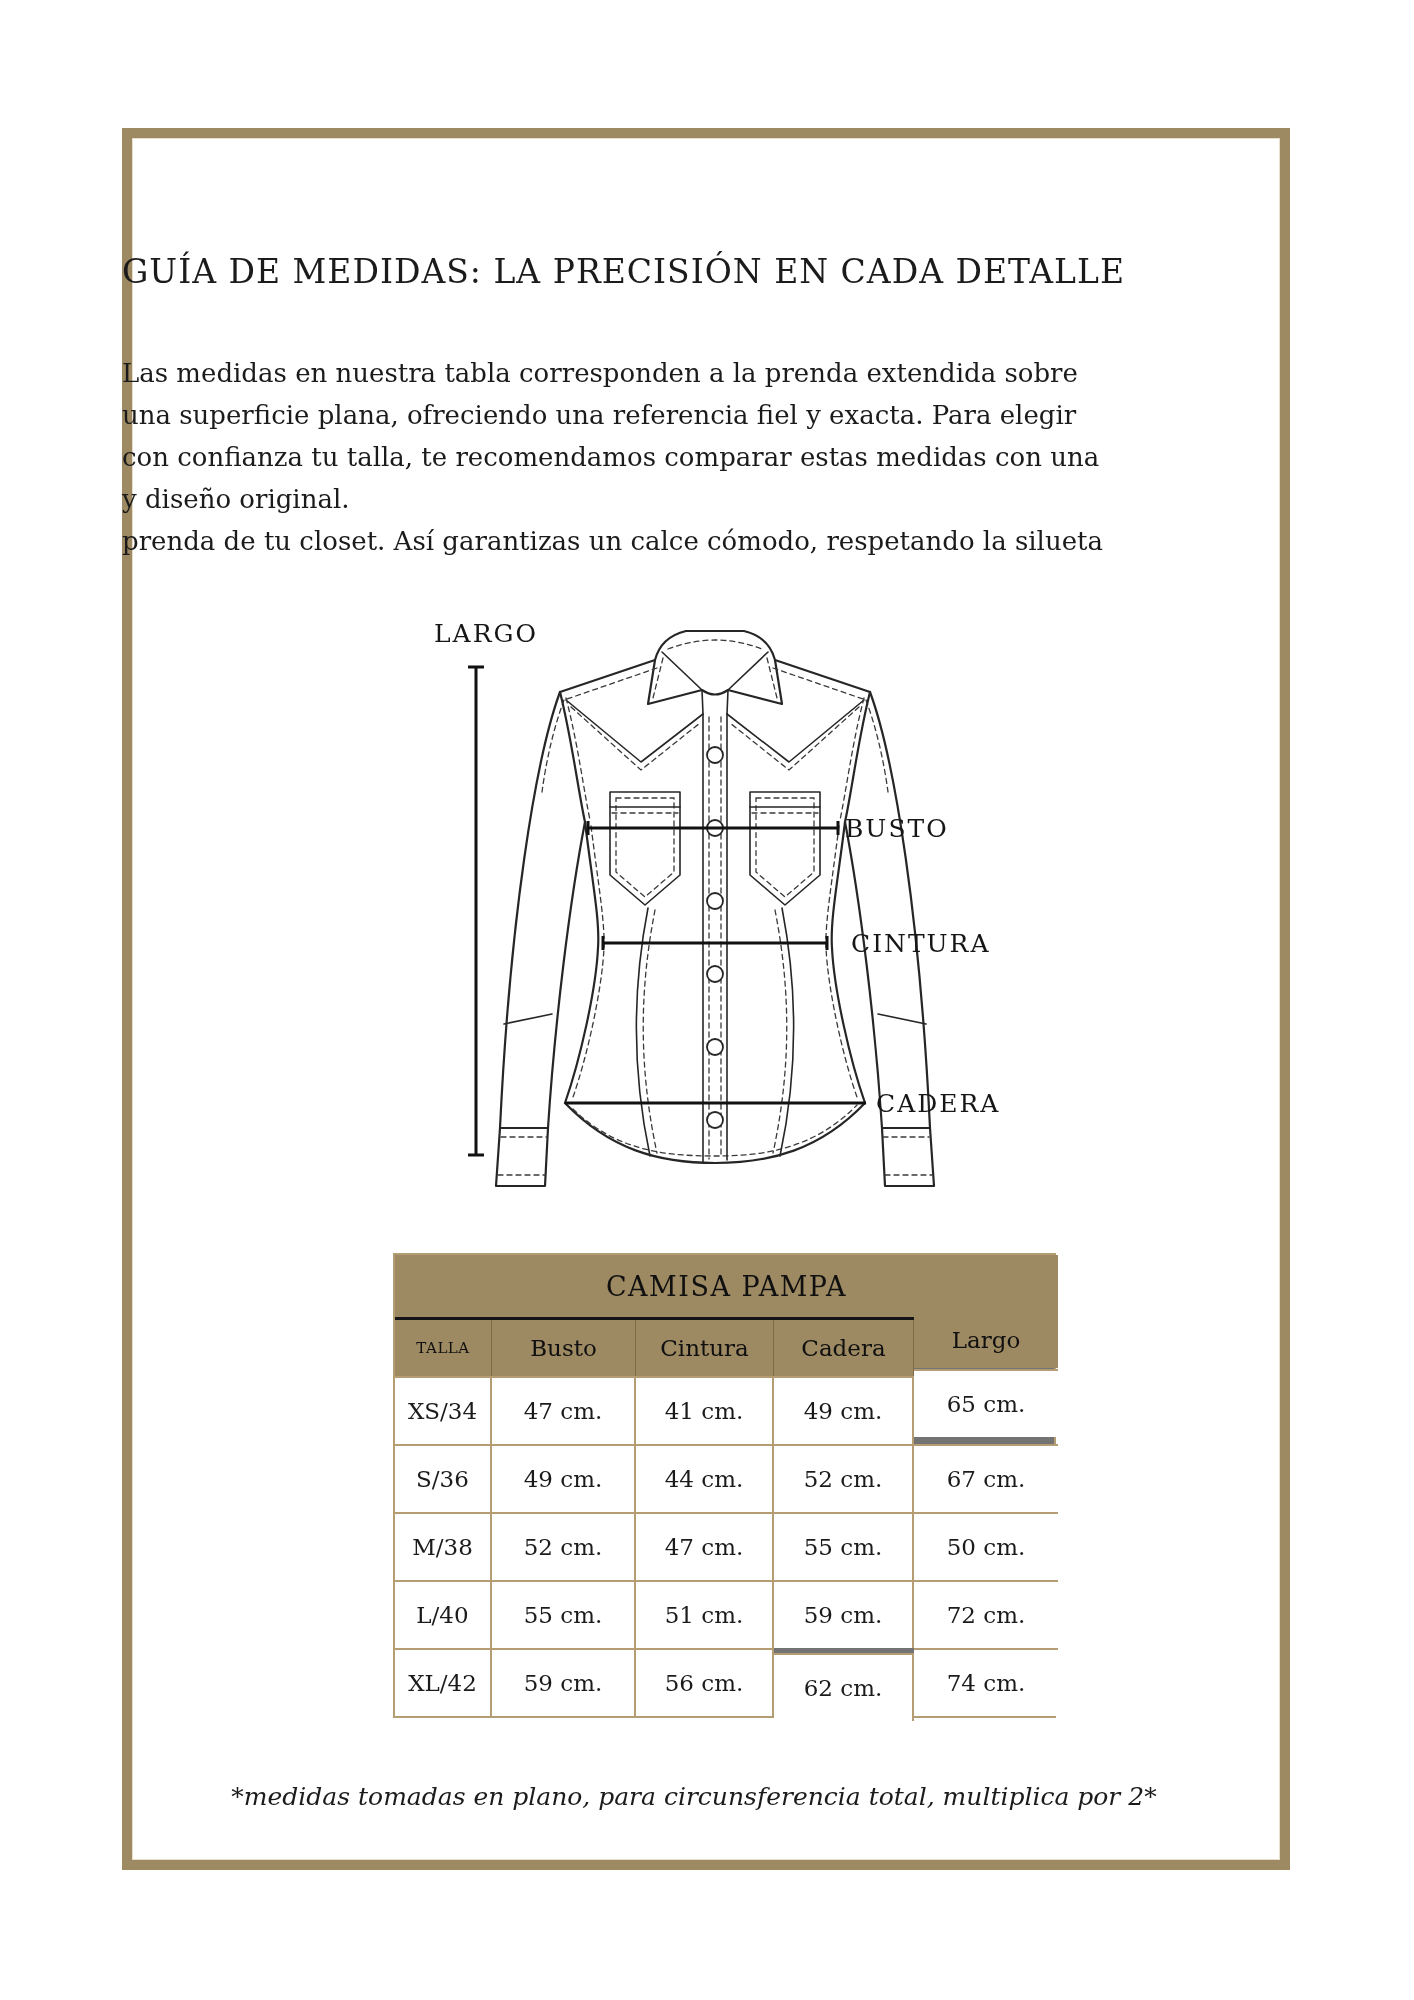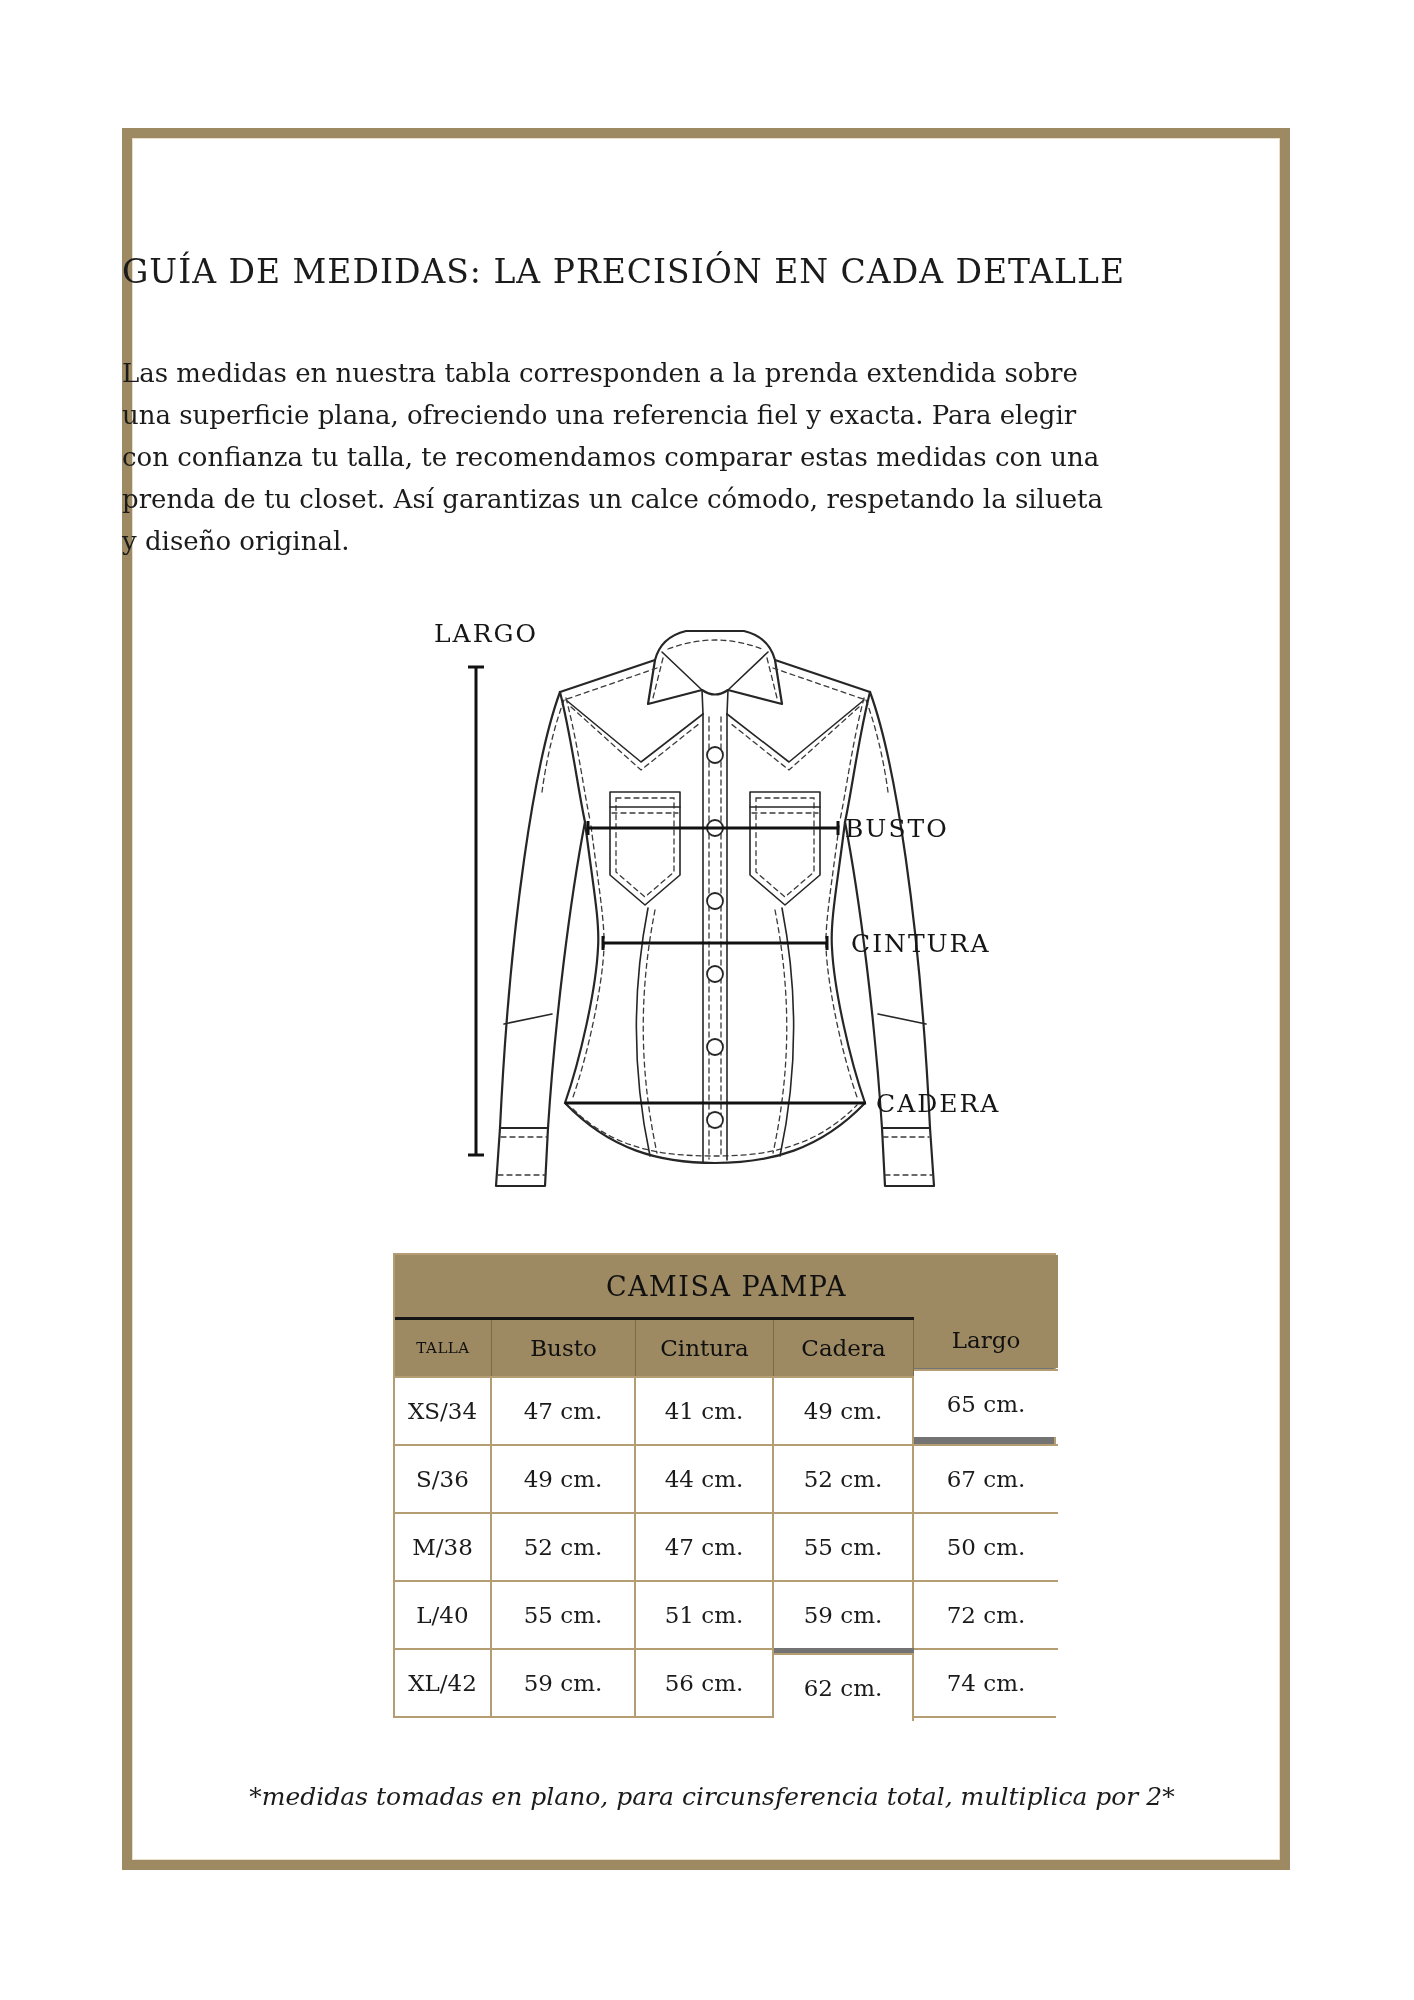--- a/index.html
+++ b/index.html
@@ -49,21 +49,21 @@
   .t-cell{
     height:66px;background:#fff;
     border-right:2px solid var(--grid);border-top:2px solid var(--grid);
     display:flex;align-items:center;justify-content:center;font-size:23px;
   }
   .t-cell.last{border-right:none;}
   .up8{transform:translateY(-8px);}
   .up6{transform:translateY(-7px);}
   .down4{transform:translateY(5px);}
   .footnote{
-    position:absolute;left:128px;top:1782px;width:1168px;margin:0;
+    position:absolute;left:110px;top:1782px;width:1168px;margin:0;
     text-align:center;font-style:italic;font-size:25px;white-space:nowrap;
   }
   
   .ol{fill:none;stroke:#262626;stroke-width:2.2;stroke-linecap:round;stroke-linejoin:round;}
   .ln{fill:none;stroke:#262626;stroke-width:1.6;stroke-linecap:round;stroke-linejoin:round;}
   .st{fill:none;stroke:#3a3a3a;stroke-width:1.3;stroke-dasharray:5 4;stroke-linecap:round;}
   .meas{fill:none;stroke:#111111;stroke-width:3;}
   .mlabel{font-family:"DejaVu Serif", serif;font-size:25px;letter-spacing:2px;fill:#161616;}
   .btn{fill:#ffffff;stroke:#262626;stroke-width:1.8;}
 </style>
@@ -73,22 +73,22 @@
 <div class="canvas">
 
   <div class="frame"></div>
 
   <h1 class="page-title">GUÍA DE MEDIDAS: LA PRECISIÓN EN CADA DETALLE</h1>
 
   <div class="intro">
     <div class="intro-line">Las medidas en nuestra tabla corresponden a la prenda extendida sobre</div>
     <div class="intro-line">una superficie plana, ofreciendo una referencia fiel y exacta. Para elegir</div>
     <div class="intro-line">con confianza tu talla, te recomendamos comparar estas medidas con una</div>
+    <div class="intro-line">y diseño original.</div>
     <div class="intro-line">prenda de tu closet. Así garantizas un calce cómodo, respetando la silueta</div>
-    <div class="intro-line">y diseño original.</div>
   </div>
 
   <svg class="diagram" viewBox="380 580 630 640">
     <g>
 
       <path class="ol" d="M 655 660 Q 661 637 686 631 L 744 631 Q 769 637 775 660 L 782 704 L 728 690 Q 715 699 702 690 L 648 704 Z"></path>
       <path class="ln" d="M 662 652 L 702 690"></path>
       <path class="ln" d="M 768 652 L 728 690"></path>
       <path class="st" d="M 668 649 Q 715 631 762 649"></path>
       <path class="st" d="M 663 658 L 653 698"></path>

